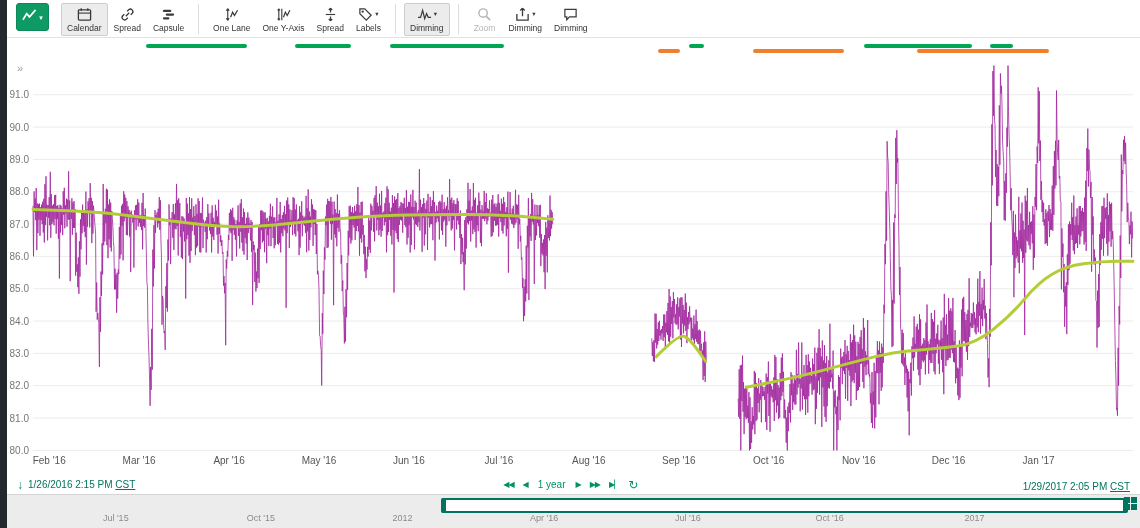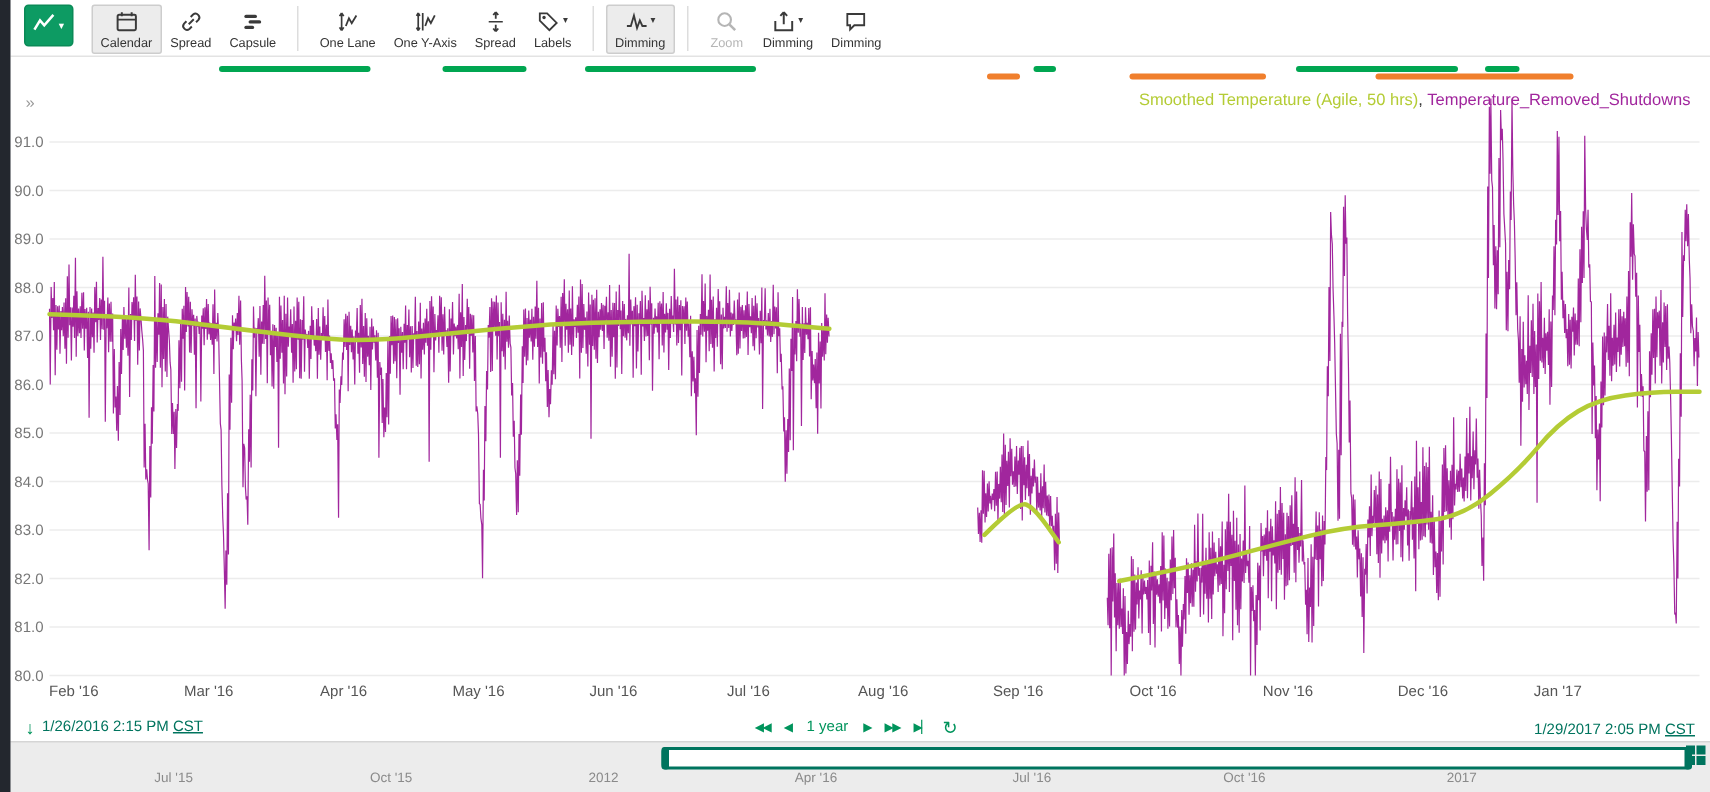--- a/index.html
+++ b/index.html
@@ -190,21 +190,20 @@
       <div class="lane-seg" style="left: 25.4%; width: 5%; top: 5px; background: rgb(0, 166, 81);"></div>
       <div class="lane-seg" style="left: 33.8%; width: 10.1%; top: 5px; background: rgb(0, 166, 81);"></div>
       <div class="lane-seg" style="left: 60.2%; width: 1.3%; top: 5px; background: rgb(0, 166, 81);"></div>
       <div class="lane-seg" style="left: 75.6%; width: 5.3%; top: 5px; background: rgb(0, 166, 81);"></div>
       <div class="lane-seg" style="left: 80.4%; width: 4.8%; top: 5px; background: rgb(0, 166, 81);"></div>
       <div class="lane-seg" style="left: 86.8%; width: 2%; top: 5px; background: rgb(0, 166, 81);"></div>
       <div class="lane-seg" style="left: 57.5%; width: 1.9%; top: 10px; background: rgb(240, 127, 45);"></div>
       <div class="lane-seg" style="left: 65.8%; width: 8.1%; top: 10px; background: rgb(240, 127, 45);"></div>
       <div class="lane-seg" style="left: 80.3%; width: 11.7%; top: 10px; background: rgb(240, 127, 45);"></div>
     </div>
-  <div class="legend" id="legend"><span style="color: rgb(180, 204, 53);">Smoothed Temperature (Agile, 50 hrs)</span><span style="color: rgb(51, 51, 51);">, </span><span style="color: rgb(161, 38, 157);">Temperature_Removed_Shutdowns</span></div>
   <svg id="chart" viewBox="0 0 1133 415">
       <line x1="26" y1="392.38333333333344" x2="1126" y2="392.38333333333344" stroke="#ececec" stroke-width="1"></line>
       <text x="22" y="395.88333333333344" text-anchor="end" font-size="10" fill="#777">80.0</text>
       <line x1="26" y1="360.05000000000007" x2="1126" y2="360.05000000000007" stroke="#ececec" stroke-width="1"></line>
       <text x="22" y="363.55000000000007" text-anchor="end" font-size="10" fill="#777">81.0</text>
       <line x1="26" y1="327.71666666666675" x2="1126" y2="327.71666666666675" stroke="#ececec" stroke-width="1"></line>
       <text x="22" y="331.21666666666675" text-anchor="end" font-size="10" fill="#777">82.0</text>
       <line x1="26" y1="295.38333333333344" x2="1126" y2="295.38333333333344" stroke="#ececec" stroke-width="1"></line>
       <text x="22" y="298.88333333333344" text-anchor="end" font-size="10" fill="#777">83.0</text>
       <line x1="26" y1="263.05000000000007" x2="1126" y2="263.05000000000007" stroke="#ececec" stroke-width="1"></line>

